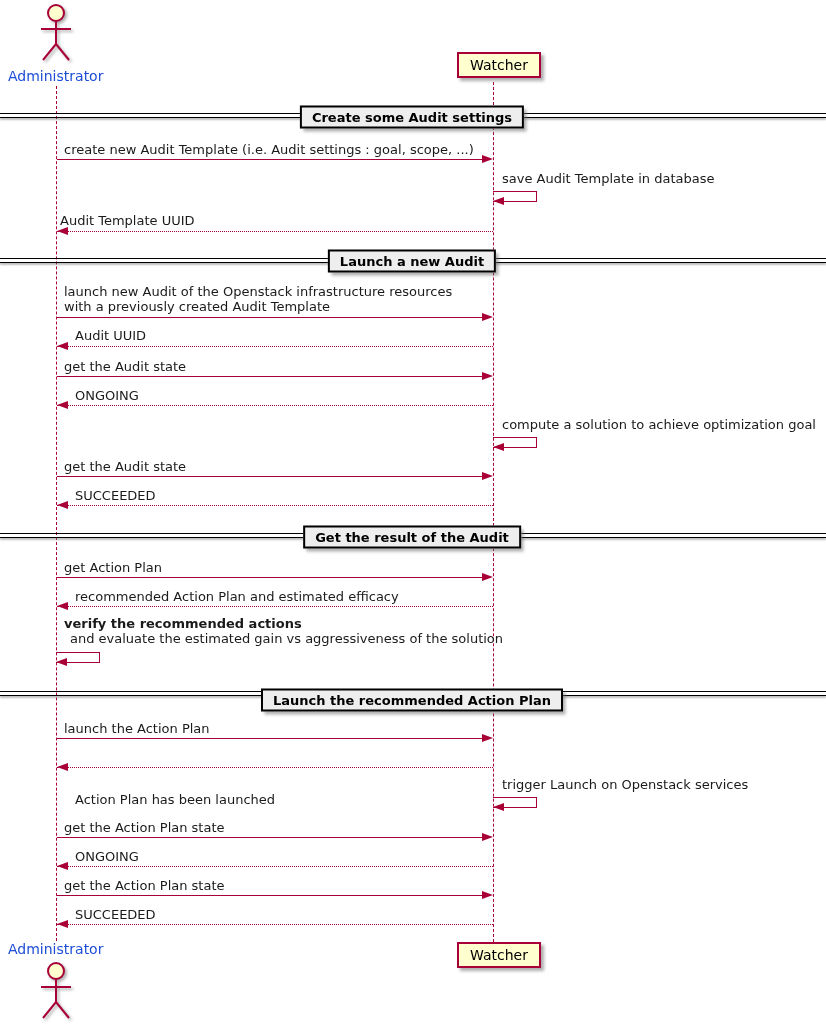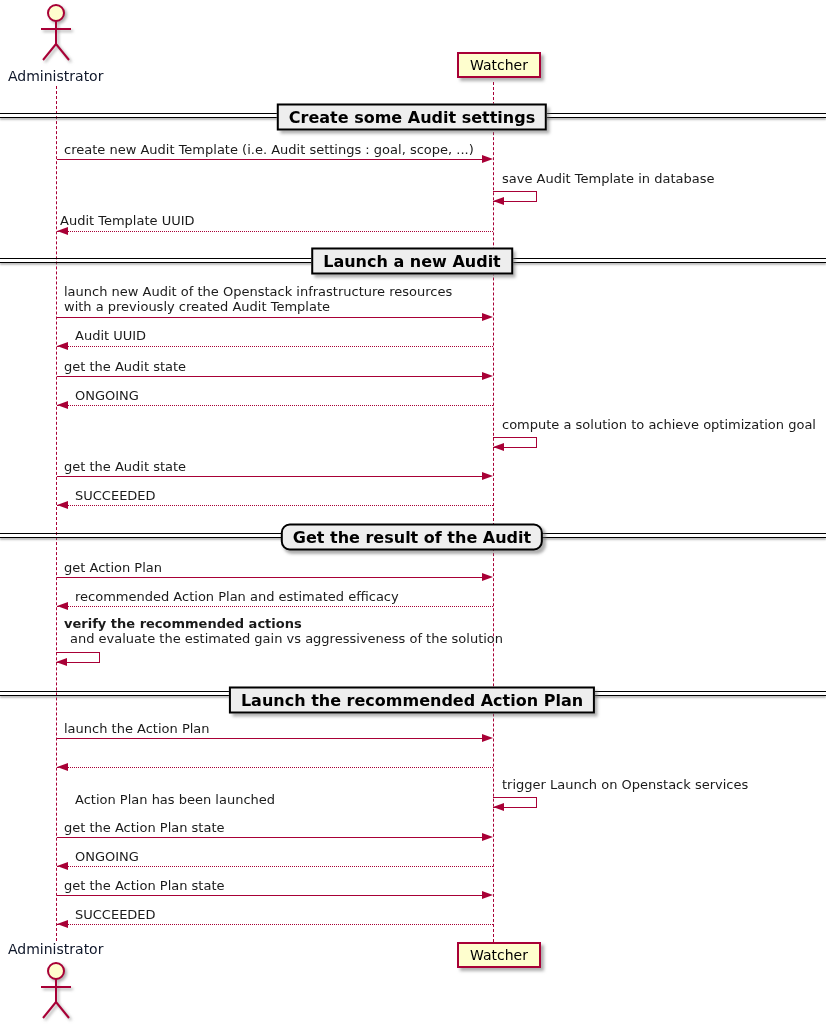--- a/index.html
+++ b/index.html
@@ -7,31 +7,31 @@
     position:relative;width:826px;height:1030px;background:#ffffff;overflow:hidden;
     font-family:"DejaVu Sans","Liberation Sans",sans-serif;color:#1a1a1a;
   }
   .lifeline{position:absolute;width:0;border-left:1px dashed #A80036;}
   .participant{
     position:absolute;background:#FEFECE;border:2px solid #A80036;
     padding:3px 11px;font-size:14px;color:#000;white-space:nowrap;
     box-shadow:3px 3px 3px rgba(110,110,110,0.55);
     text-align:center;
   }
-  .actor-label{position:absolute;font-size:14px;color:#0f172a;white-space:nowrap;}
+  .actor-label{position:absolute;font-size:14px;color:#1d4ed8;white-space:nowrap;}
   .actor-svg{position:absolute;}
   .divider-rule{
     position:absolute;left:0;right:0;height:5px;box-sizing:border-box;
     border-top:1px solid #000;border-bottom:1px solid #000;
     box-shadow:0 2px 2px rgba(110,110,110,0.45);
   }
   .divider-box{
     position:absolute;left:412px;transform:translate(-50%,-50%);
     background:#EEEEEE;border:2px solid #000;padding:2px 10px;
-    font-size:16px;font-weight:bold;white-space:nowrap;color:#000;
+    font-size:13px;font-weight:bold;white-space:nowrap;color:#000;
     box-shadow:3px 3px 3px rgba(110,110,110,0.55);
   }
   .msg-label{position:absolute;font-size:13px;line-height:15px;color:#1a1a1a;white-space:nowrap;}
   .line{position:absolute;height:0;}
   .line.solid{border-top:1px solid #A80036;}
   .line.dotted{border-top:1px dotted #A80036;}
   .head{position:absolute;width:0;height:0;border-top:4px solid transparent;border-bottom:4px solid transparent;}
   .head.right{border-left:11px solid #A80036;}
   .head.left{border-right:11px solid #A80036;}
   .self-loop{
@@ -126,21 +126,21 @@
   </div>
 
   <div>
     <div class="msg-label" style="left:75px;top:488px;">SUCCEEDED</div>
     <div class="line dotted" style="left:57px;top:505px;width:436px;"></div>
     <div class="head left" style="left:57px;top:501px;"></div>
   </div>
 
   <div>
     <div class="divider-rule" style="top:533px;"></div>
-    <div class="divider-box" style="top:537px;border-radius:9px;">Get the result of the Audit</div>
+    <div class="divider-box" style="top:537px;">Get the result of the Audit</div>
   </div>
 
   <div>
     <div class="msg-label" style="left:64px;top:560px;">get Action Plan</div>
     <div class="line solid" style="left:57px;top:577px;width:427px;"></div>
     <div class="head right" style="left:482px;top:573px;"></div>
   </div>
 
   <div>
     <div class="msg-label" style="left:75px;top:589px;">recommended Action Plan and estimated efficacy</div>

